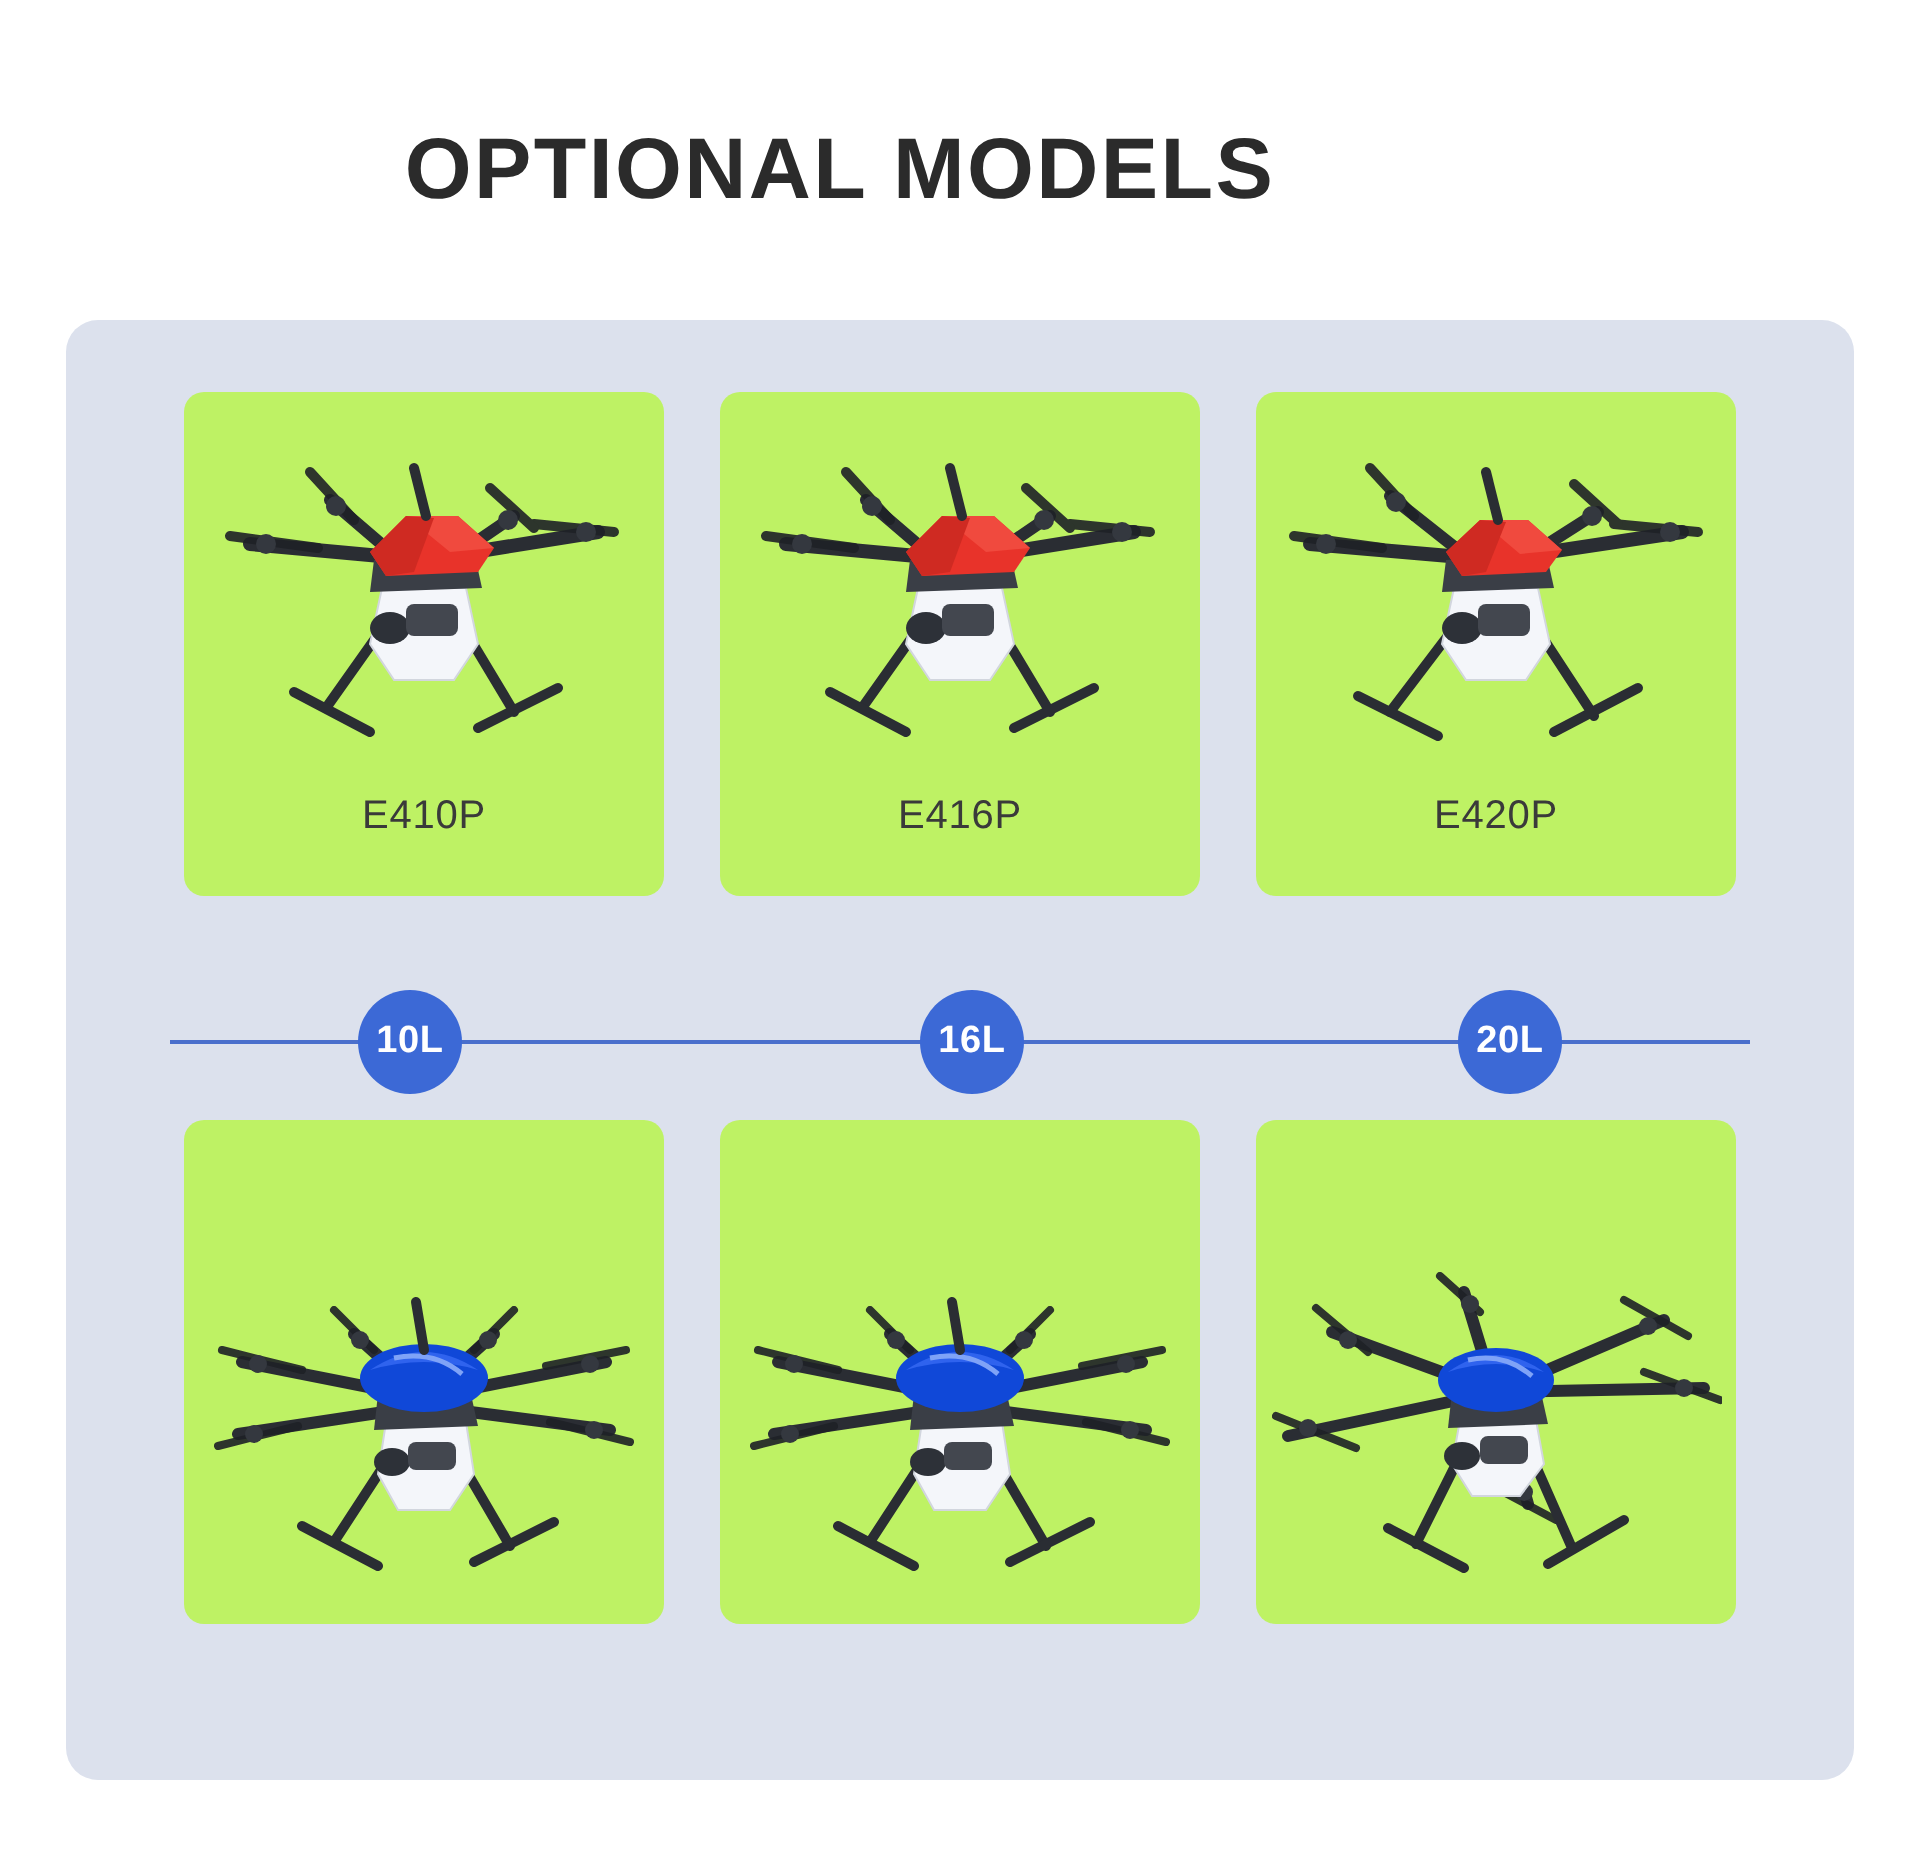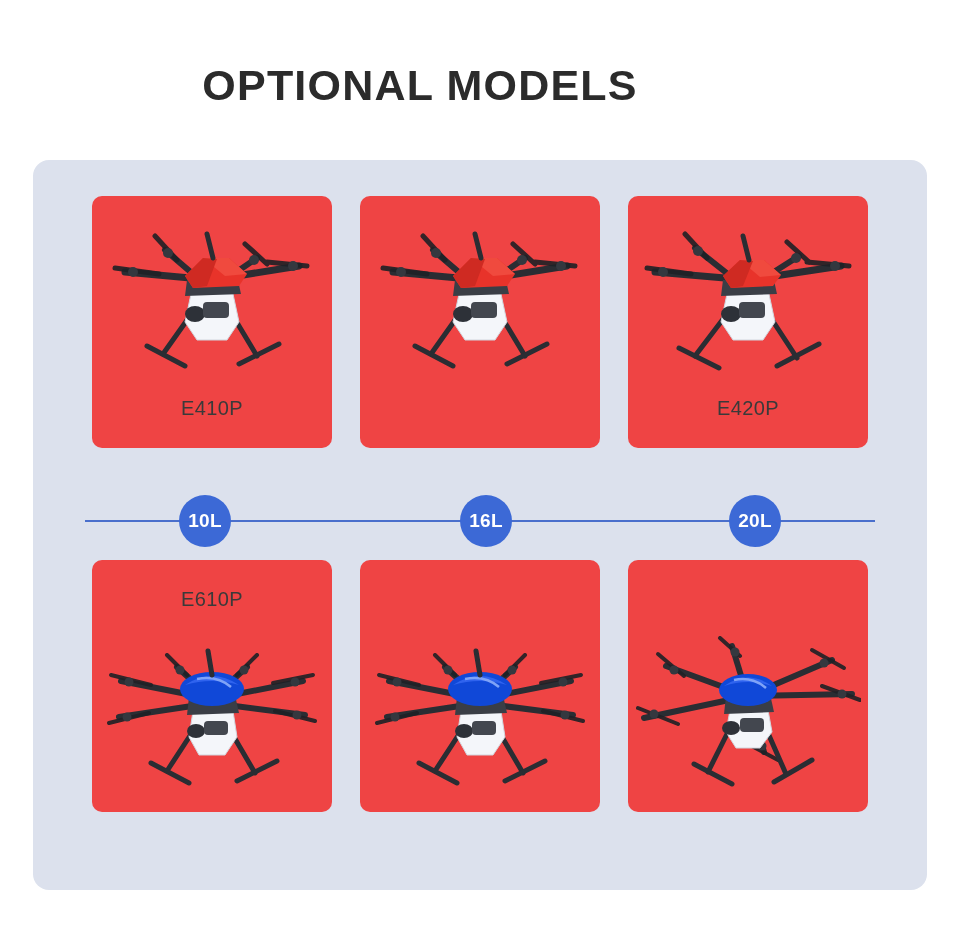--- a/index.html
+++ b/index.html
@@ -49,21 +49,21 @@
     display: flex;
     justify-content: center;
     gap: 28px;
   }
   .row-top { top: 36px; }
   .row-bottom { top: 400px; }
 
   .card {
     width: 240px;
     height: 252px;
-    background: #ef4444;
+    background: #bef264;
     border-radius: 10px;
     position: relative;
     overflow: hidden;
   }
 
   .card-label {
     position: absolute;
     left: 0;
     width: 240px;
     text-align: center;
@@ -218,20 +218,21 @@
           <path d="M84 80 L126 80 L132 108 L120 126 L90 126 L78 108 Z" fill="#f4f6fa" stroke="#d2d6de" stroke-width="1"></path>
           <path d="M80 66 L130 62 L134 80 L78 82 Z" fill="#3a3e46"></path>
           <ellipse cx="88" cy="100" rx="10" ry="8" fill="#2d3138"></ellipse>
           <rect x="96" y="88" width="26" height="16" rx="4" fill="#43474f"></rect>
           <path d="M78 62 L96 44 L122 44 L140 60 L132 72 L86 74 Z" fill="#e8332a"></path>
           <path d="M96 44 L122 44 L140 60 L118 62 Z" fill="#f04a3e"></path>
           <path d="M78 62 L96 44 L110 45 L100 72 L86 74 Z" fill="#cf2a22"></path>
           <line x1="106" y1="44" x2="100" y2="20" stroke="#2a2d33" stroke-width="5" stroke-linecap="round"></line>
         </svg>
       </div>
+      <div class="card-label">E416P</div>
     </div>
 
     <div class="card card-top">
       <div class="drone-wrap">
         <svg class="drone-svg" width="210" height="170" viewBox="0 0 210 170">
           <g stroke="#2a2d33" stroke-linecap="round">
             <line x1="105" y1="66" x2="12" y2="58" stroke-width="7"></line>
             <line x1="105" y1="66" x2="198" y2="52" stroke-width="7"></line>
             <line x1="100" y1="72" x2="52" y2="34" stroke-width="6"></line>
             <line x1="112" y1="70" x2="156" y2="42" stroke-width="6"></line>
@@ -272,21 +273,20 @@
   <div class="connector">
     <div class="connector-line"></div>
     <div class="badge badge-0">10L</div>
     <div class="badge badge-1">16L</div>
     <div class="badge badge-2">20L</div>
   </div>
 
   <div class="row row-bottom">
 
     <div class="card card-bottom">
-      <div class="card-label">E610P</div>
       <div class="drone-wrap">
         <svg class="drone-svg" width="215" height="160" viewBox="0 0 215 160">
           <g stroke="#2a2d33" stroke-linecap="round" stroke-width="6">
             <line x1="107" y1="62" x2="16" y2="44"></line>
             <line x1="107" y1="62" x2="198" y2="44"></line>
             <line x1="107" y1="66" x2="14" y2="80"></line>
             <line x1="107" y1="66" x2="200" y2="78"></line>
             <line x1="103" y1="58" x2="72" y2="30"></line>
             <line x1="111" y1="58" x2="142" y2="30"></line>
           </g>

